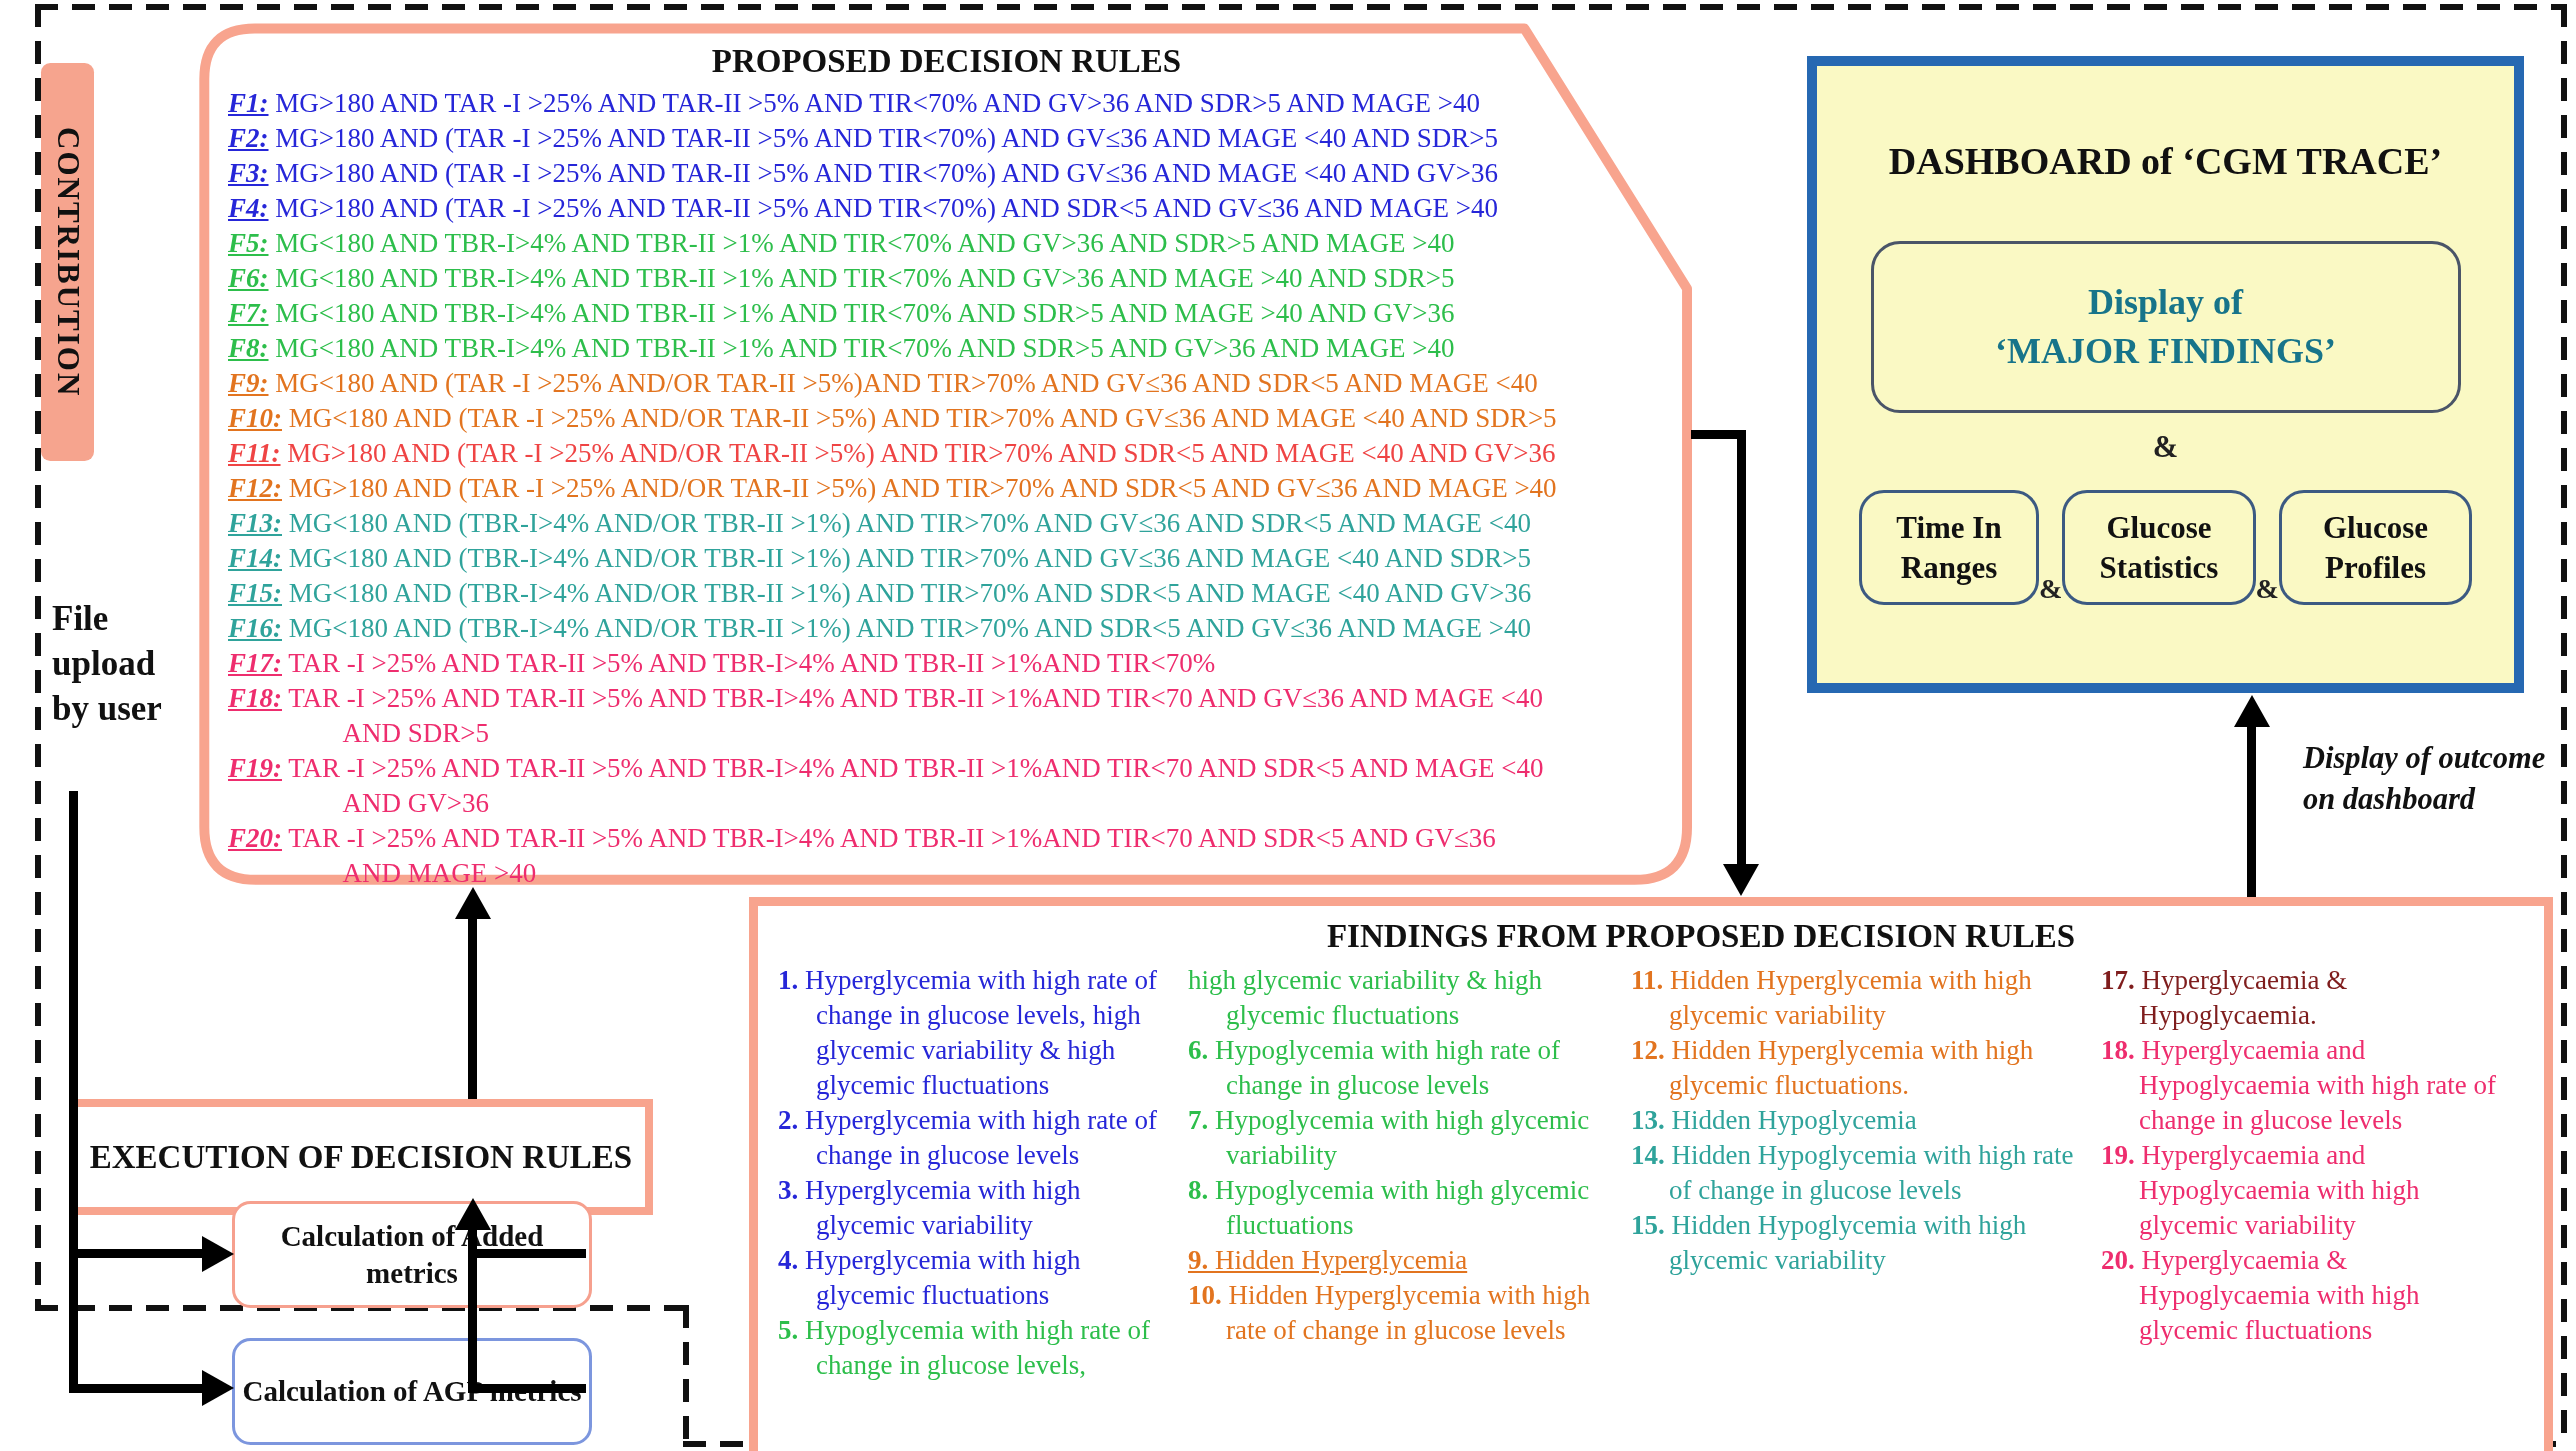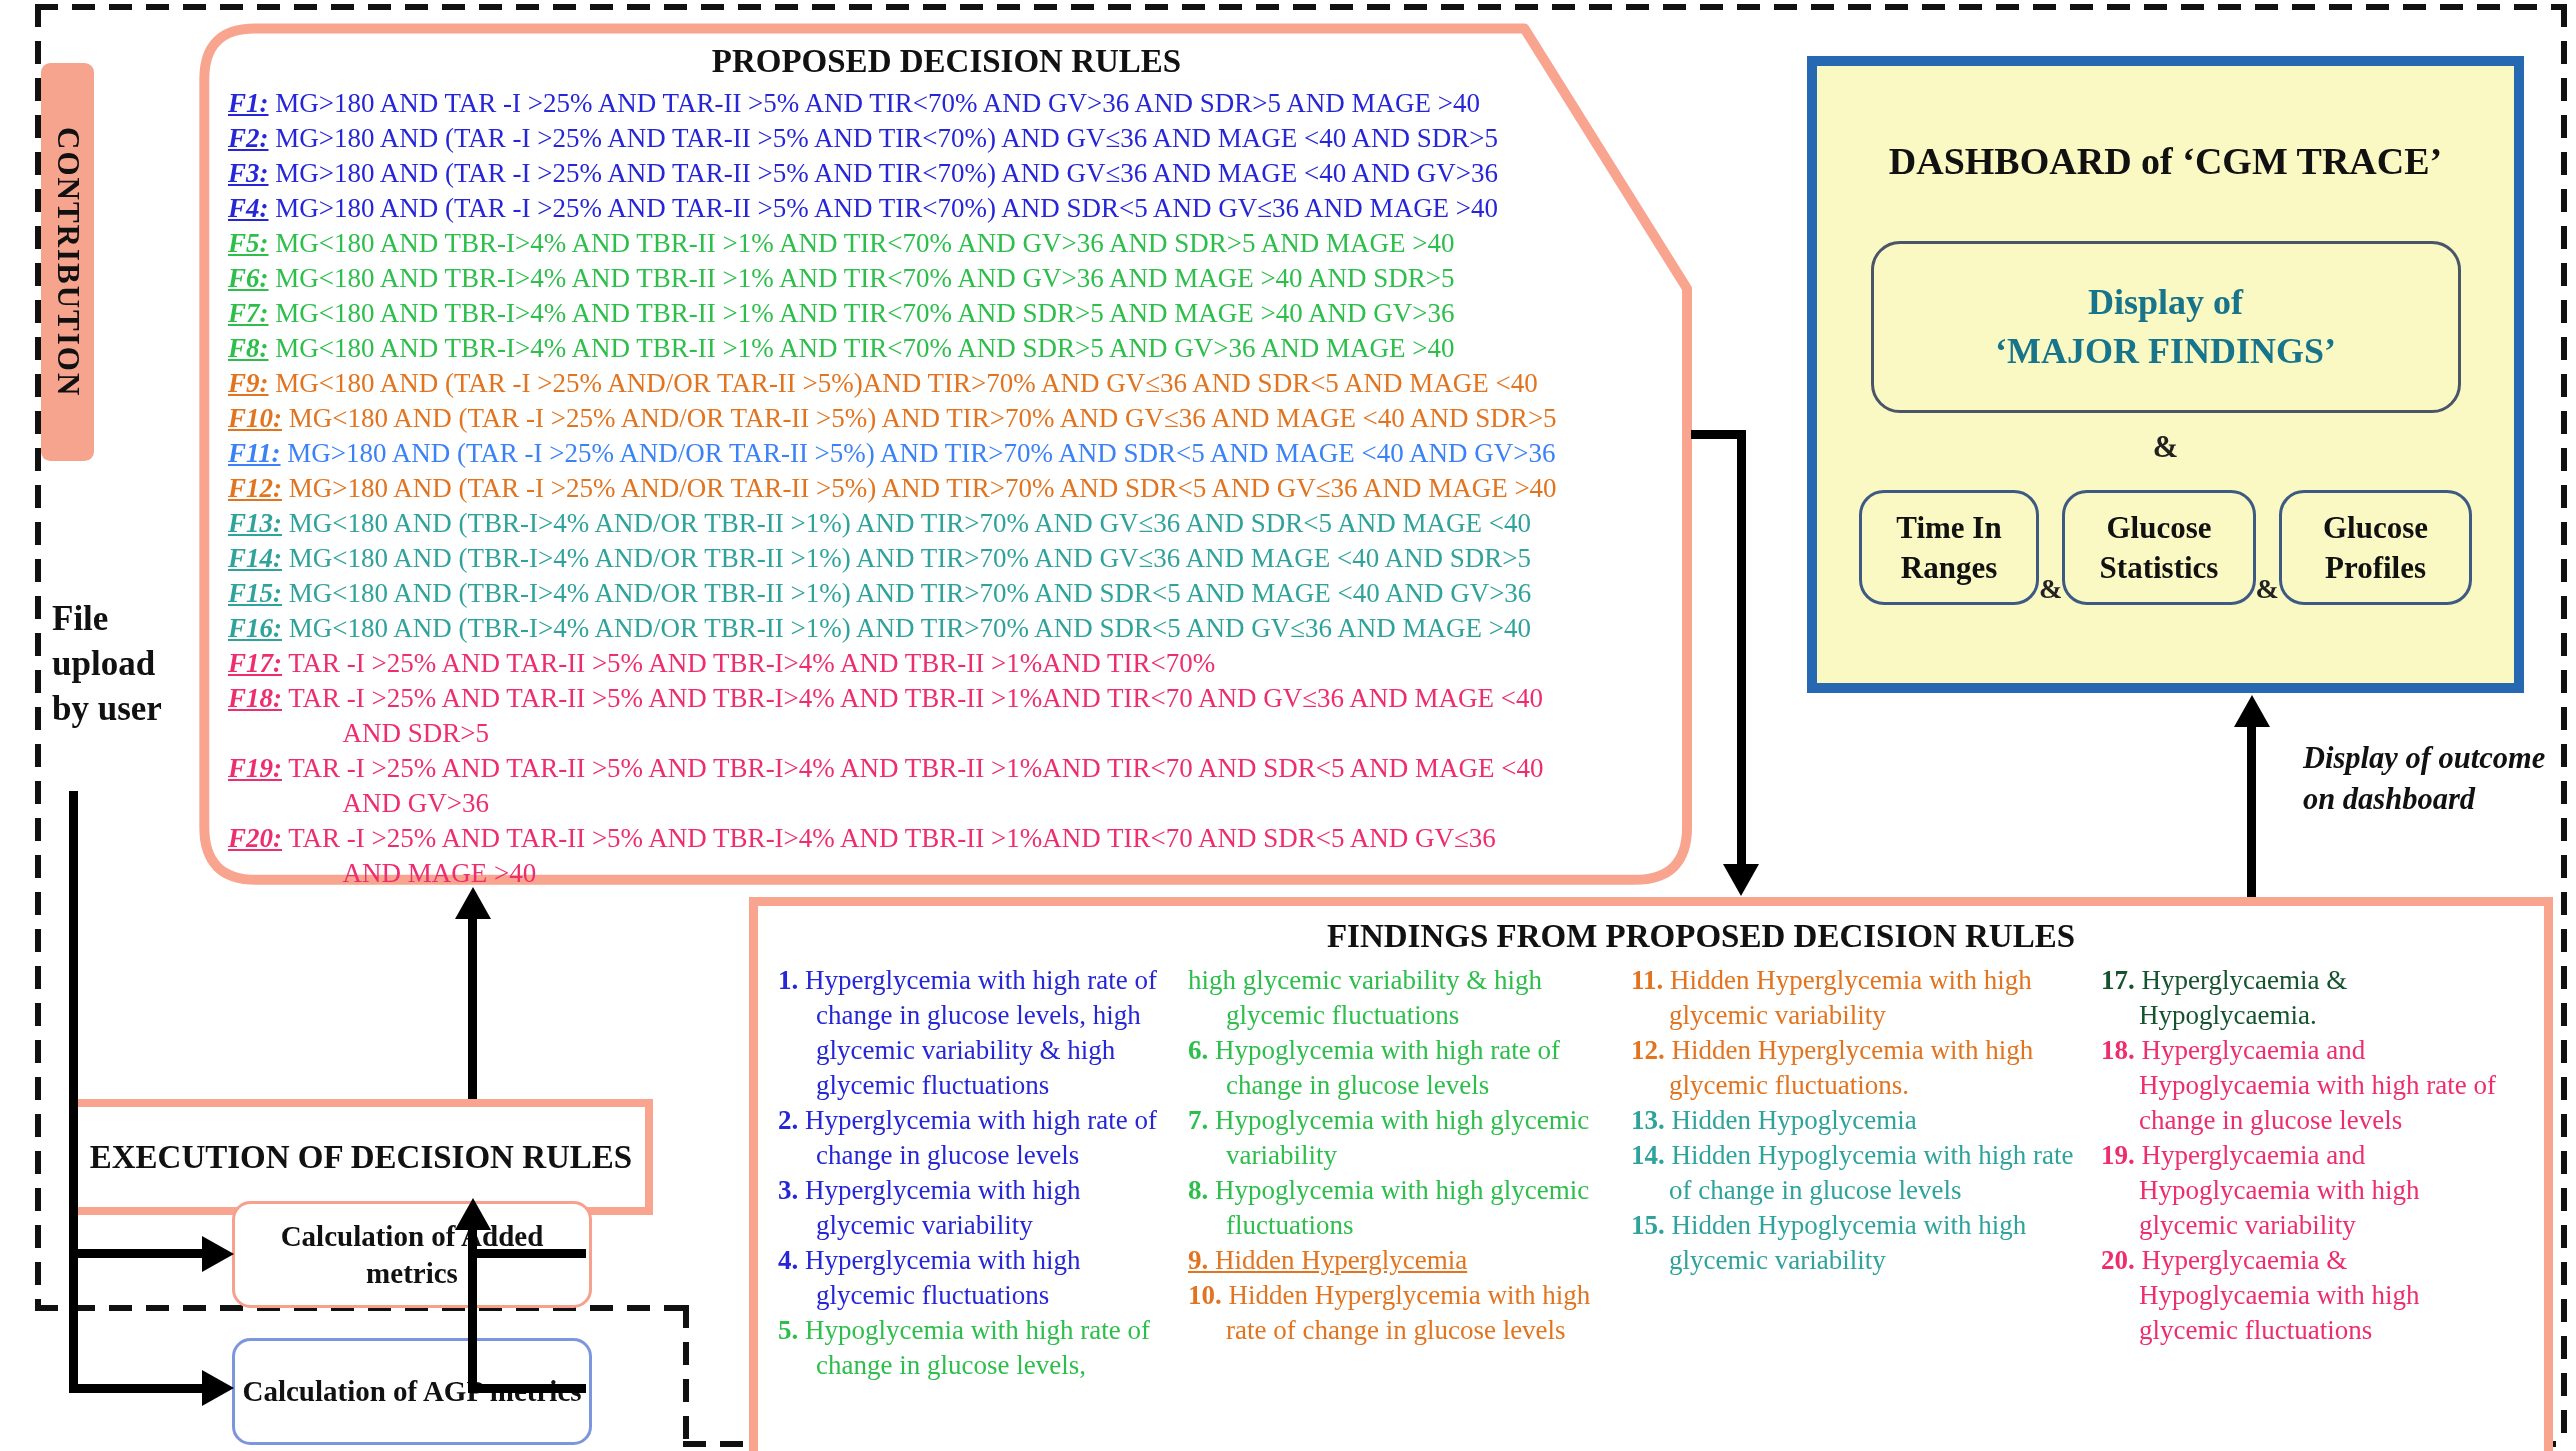--- a/index.html
+++ b/index.html
@@ -85,21 +85,21 @@
           <div class="rule" style="color: rgb(38, 38, 216);"><span class="rid">F1:</span><span> MG&gt;180 AND TAR -I &gt;25% AND TAR-II &gt;5% AND TIR&lt;70% AND GV&gt;36 AND SDR&gt;5 AND MAGE &gt;40</span></div>
           <div class="rule" style="color: rgb(38, 38, 216);"><span class="rid">F2:</span><span> MG&gt;180 AND (TAR -I &gt;25% AND TAR-II &gt;5% AND TIR&lt;70%) AND GV≤36 AND MAGE &lt;40 AND SDR&gt;5</span></div>
           <div class="rule" style="color: rgb(38, 38, 216);"><span class="rid">F3:</span><span> MG&gt;180 AND (TAR -I &gt;25% AND TAR-II &gt;5% AND TIR&lt;70%) AND GV≤36 AND MAGE &lt;40 AND GV&gt;36</span></div>
           <div class="rule" style="color: rgb(38, 38, 216);"><span class="rid">F4:</span><span> MG&gt;180 AND (TAR -I &gt;25% AND TAR-II &gt;5% AND TIR&lt;70%) AND SDR&lt;5 AND GV≤36 AND MAGE &gt;40</span></div>
           <div class="rule" style="color: rgb(45, 190, 75);"><span class="rid">F5:</span><span> MG&lt;180 AND TBR-I&gt;4% AND TBR-II &gt;1% AND TIR&lt;70% AND GV&gt;36 AND SDR&gt;5 AND MAGE &gt;40</span></div>
           <div class="rule" style="color: rgb(45, 190, 75);"><span class="rid">F6:</span><span> MG&lt;180 AND TBR-I&gt;4% AND TBR-II &gt;1% AND TIR&lt;70% AND GV&gt;36 AND MAGE &gt;40 AND SDR&gt;5</span></div>
           <div class="rule" style="color: rgb(45, 190, 75);"><span class="rid">F7:</span><span> MG&lt;180 AND TBR-I&gt;4% AND TBR-II &gt;1% AND TIR&lt;70% AND SDR&gt;5 AND MAGE &gt;40 AND GV&gt;36</span></div>
           <div class="rule" style="color: rgb(45, 190, 75);"><span class="rid">F8:</span><span> MG&lt;180 AND TBR-I&gt;4% AND TBR-II &gt;1% AND TIR&lt;70% AND SDR&gt;5 AND GV&gt;36 AND MAGE &gt;40</span></div>
           <div class="rule" style="color: rgb(226, 116, 31);"><span class="rid">F9:</span><span> MG&lt;180 AND (TAR -I &gt;25% AND/OR TAR-II &gt;5%)AND TIR&gt;70% AND GV≤36 AND SDR&lt;5 AND MAGE &lt;40</span></div>
           <div class="rule" style="color: rgb(226, 116, 31);"><span class="rid">F10:</span><span> MG&lt;180 AND (TAR -I &gt;25% AND/OR TAR-II &gt;5%) AND TIR&gt;70% AND GV≤36 AND MAGE &lt;40 AND SDR&gt;5</span></div>
-          <div class="rule" style="color: #3b82f6;"><span class="rid">F11:</span><span> MG&gt;180 AND (TAR -I &gt;25% AND/OR TAR-II &gt;5%) AND TIR&gt;70% AND SDR&lt;5 AND MAGE &lt;40 AND GV&gt;36</span></div>
+          <div class="rule" style="color: #ef4444;"><span class="rid">F11:</span><span> MG&gt;180 AND (TAR -I &gt;25% AND/OR TAR-II &gt;5%) AND TIR&gt;70% AND SDR&lt;5 AND MAGE &lt;40 AND GV&gt;36</span></div>
           <div class="rule" style="color: rgb(226, 116, 31);"><span class="rid">F12:</span><span> MG&gt;180 AND (TAR -I &gt;25% AND/OR TAR-II &gt;5%) AND TIR&gt;70% AND SDR&lt;5 AND GV≤36 AND MAGE &gt;40</span></div>
           <div class="rule" style="color: rgb(47, 163, 155);"><span class="rid">F13:</span><span> MG&lt;180 AND (TBR-I&gt;4% AND/OR TBR-II &gt;1%) AND TIR&gt;70% AND GV≤36 AND SDR&lt;5 AND MAGE &lt;40</span></div>
           <div class="rule" style="color: rgb(47, 163, 155);"><span class="rid">F14:</span><span> MG&lt;180 AND (TBR-I&gt;4% AND/OR TBR-II &gt;1%) AND TIR&gt;70% AND GV≤36 AND MAGE &lt;40 AND SDR&gt;5</span></div>
           <div class="rule" style="color: rgb(47, 163, 155);"><span class="rid">F15:</span><span> MG&lt;180 AND (TBR-I&gt;4% AND/OR TBR-II &gt;1%) AND TIR&gt;70% AND SDR&lt;5 AND MAGE &lt;40 AND GV&gt;36</span></div>
           <div class="rule" style="color: rgb(47, 163, 155);"><span class="rid">F16:</span><span> MG&lt;180 AND (TBR-I&gt;4% AND/OR TBR-II &gt;1%) AND TIR&gt;70% AND SDR&lt;5 AND GV≤36 AND MAGE &gt;40</span></div>
           <div class="rule" style="color: rgb(238, 45, 110);"><span class="rid">F17:</span><span> TAR -I &gt;25% AND TAR-II &gt;5% AND TBR-I&gt;4% AND TBR-II &gt;1%AND TIR&lt;70%</span></div>
           <div class="rule" style="color: rgb(238, 45, 110);"><span class="rid">F18:</span><span> TAR -I &gt;25% AND TAR-II &gt;5% AND TBR-I&gt;4% AND TBR-II &gt;1%AND TIR&lt;70 AND GV≤36 AND MAGE &lt;40</span><span class="cont">AND SDR&gt;5</span></div>
           <div class="rule" style="color: rgb(238, 45, 110);"><span class="rid">F19:</span><span> TAR -I &gt;25% AND TAR-II &gt;5% AND TBR-I&gt;4% AND TBR-II &gt;1%AND TIR&lt;70 AND SDR&lt;5 AND MAGE &lt;40</span><span class="cont">AND GV&gt;36</span></div>
           <div class="rule" style="color: rgb(238, 45, 110);"><span class="rid">F20:</span><span> TAR -I &gt;25% AND TAR-II &gt;5% AND TBR-I&gt;4% AND TBR-II &gt;1%AND TIR&lt;70 AND SDR&lt;5 AND GV≤36</span><span class="cont">AND MAGE &gt;40</span></div>
         </div>
@@ -143,21 +143,21 @@
           <div class="f-item" style="color: rgb(226, 116, 31);"><span class="fnum">10. </span><span>Hidden Hyperglycemia with high rate of change in glucose levels</span></div>
         </div>
         <div class="f-col f-col3">
           <div class="f-item" style="color: rgb(226, 116, 31);"><span class="fnum">11. </span><span>Hidden Hyperglycemia with high glycemic variability</span></div>
           <div class="f-item" style="color: rgb(226, 116, 31);"><span class="fnum">12. </span><span>Hidden Hyperglycemia with high glycemic fluctuations.</span></div>
           <div class="f-item" style="color: rgb(47, 163, 155);"><span class="fnum">13. </span><span>Hidden Hypoglycemia</span></div>
           <div class="f-item" style="color: rgb(47, 163, 155);"><span class="fnum">14. </span><span>Hidden Hypoglycemia with high rate of change in glucose levels</span></div>
           <div class="f-item" style="color: rgb(47, 163, 155);"><span class="fnum">15. </span><span>Hidden Hypoglycemia with high glycemic variability</span></div>
         </div>
         <div class="f-col f-col4">
-          <div class="f-item" style="color: #14532d;"><span class="fnum">17. </span><span>Hyperglycaemia &amp; Hypoglycaemia.</span></div>
+          <div class="f-item" style="color: #7f1d1d;"><span class="fnum">17. </span><span>Hyperglycaemia &amp; Hypoglycaemia.</span></div>
           <div class="f-item" style="color: rgb(238, 45, 110);"><span class="fnum">18. </span><span>Hyperglycaemia and Hypoglycaemia with high rate of change in glucose levels</span></div>
           <div class="f-item" style="color: rgb(238, 45, 110);"><span class="fnum">19. </span><span>Hyperglycaemia and Hypoglycaemia with high glycemic variability</span></div>
           <div class="f-item" style="color: rgb(238, 45, 110);"><span class="fnum">20. </span><span>Hyperglycaemia &amp; Hypoglycaemia with high glycemic fluctuations</span></div>
         </div>
       </div>
   </div>
 
   <div class="fileupload">File upload by user</div>
 
   <div class="execbox">

